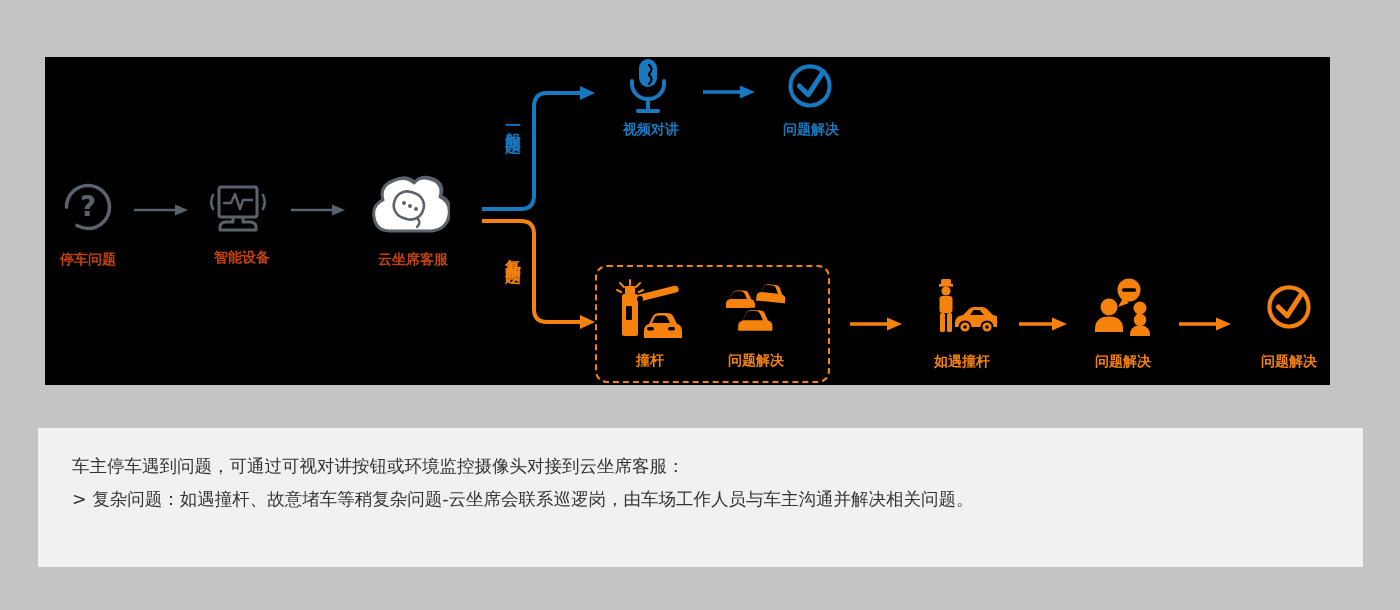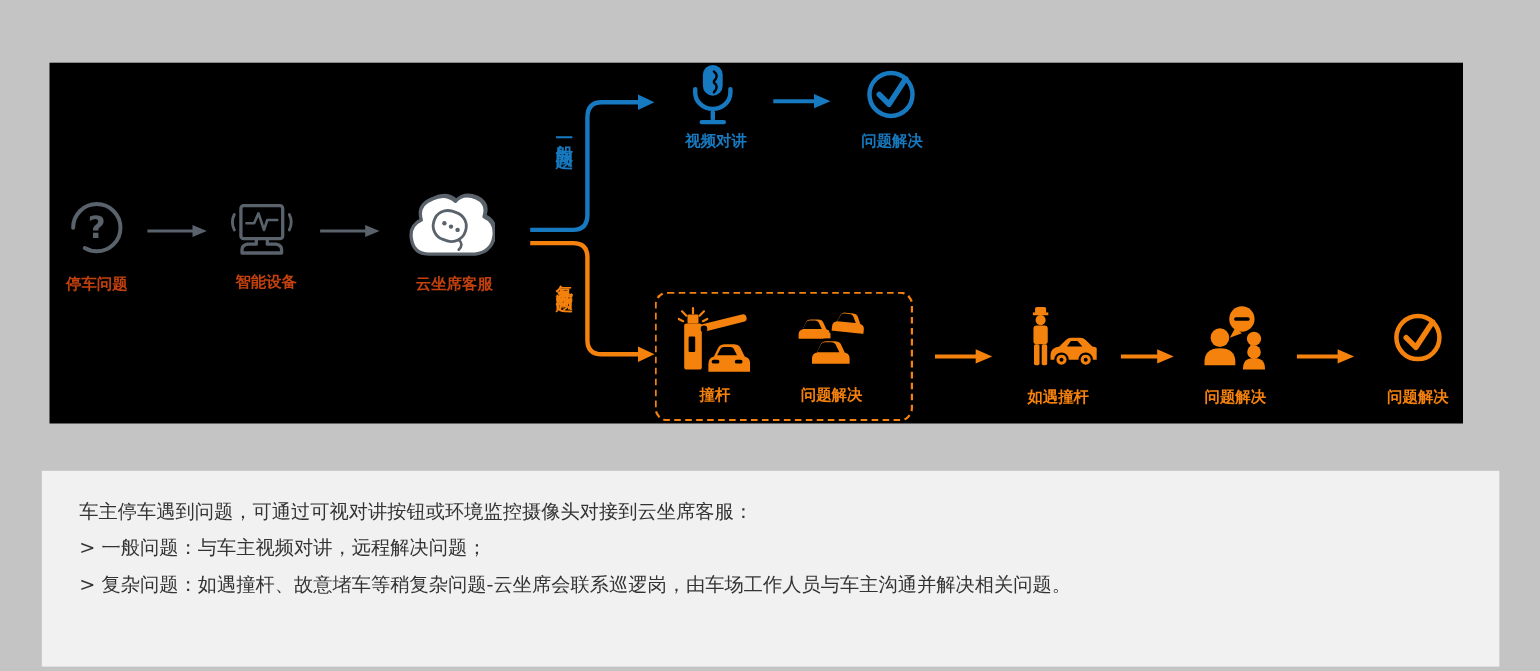--- a/index.html
+++ b/index.html
@@ -24,21 +24,21 @@
     position:absolute;writing-mode:vertical-rl;text-orientation:upright;
     font-size:16px;font-weight:bold;letter-spacing:3px;line-height:20px;
   }
   .vlabel.blue{color:#1779bf;}
   .vlabel.orange{color:#f5820d;}
   .dashed-box{
     position:absolute;left:550px;top:208px;width:231px;height:114px;
     border:2px dashed #f5820d;border-radius:12px;background:transparent;
   }
   .note{
-    position:absolute;left:38px;top:428px;width:1325px;height:178px;
+    position:absolute;left:38px;top:428px;width:1325px;height:139px;
     background:#f1f1f2;box-sizing:border-box;padding:22px 20px 0 34px;
   }
   .note p{margin:0;font-size:17.5px;line-height:33px;color:#333;}
   svg{display:block;}
 </style>
 </head>
 <body>
 
 <div class="panel">
 
@@ -223,15 +223,14 @@
       <circle cx="27" cy="28" r="22" fill="none" stroke="#f5820d" stroke-width="4.6"></circle>
       <path d="M15,28 l10,10 L42,12" fill="none" stroke="#f5820d" stroke-width="5.6" stroke-linecap="round" stroke-linejoin="round"></path>
     </svg>
   </div>
   <div class="flabel orange" style="left:1244px;top:292px">问题解决</div>
 
 </div>
 
 <div class="note">
   <p>车主停车遇到问题，可通过可视对讲按钮或环境监控摄像头对接到云坐席客服：</p>
-  <p>&gt; 一般问题：与车主视频对讲，远程解决问题；</p>
   <p>&gt; 复杂问题：如遇撞杆、故意堵车等稍复杂问题-云坐席会联系巡逻岗，由车场工作人员与车主沟通并解决相关问题。</p>
 </div>
 
 </body></html>

